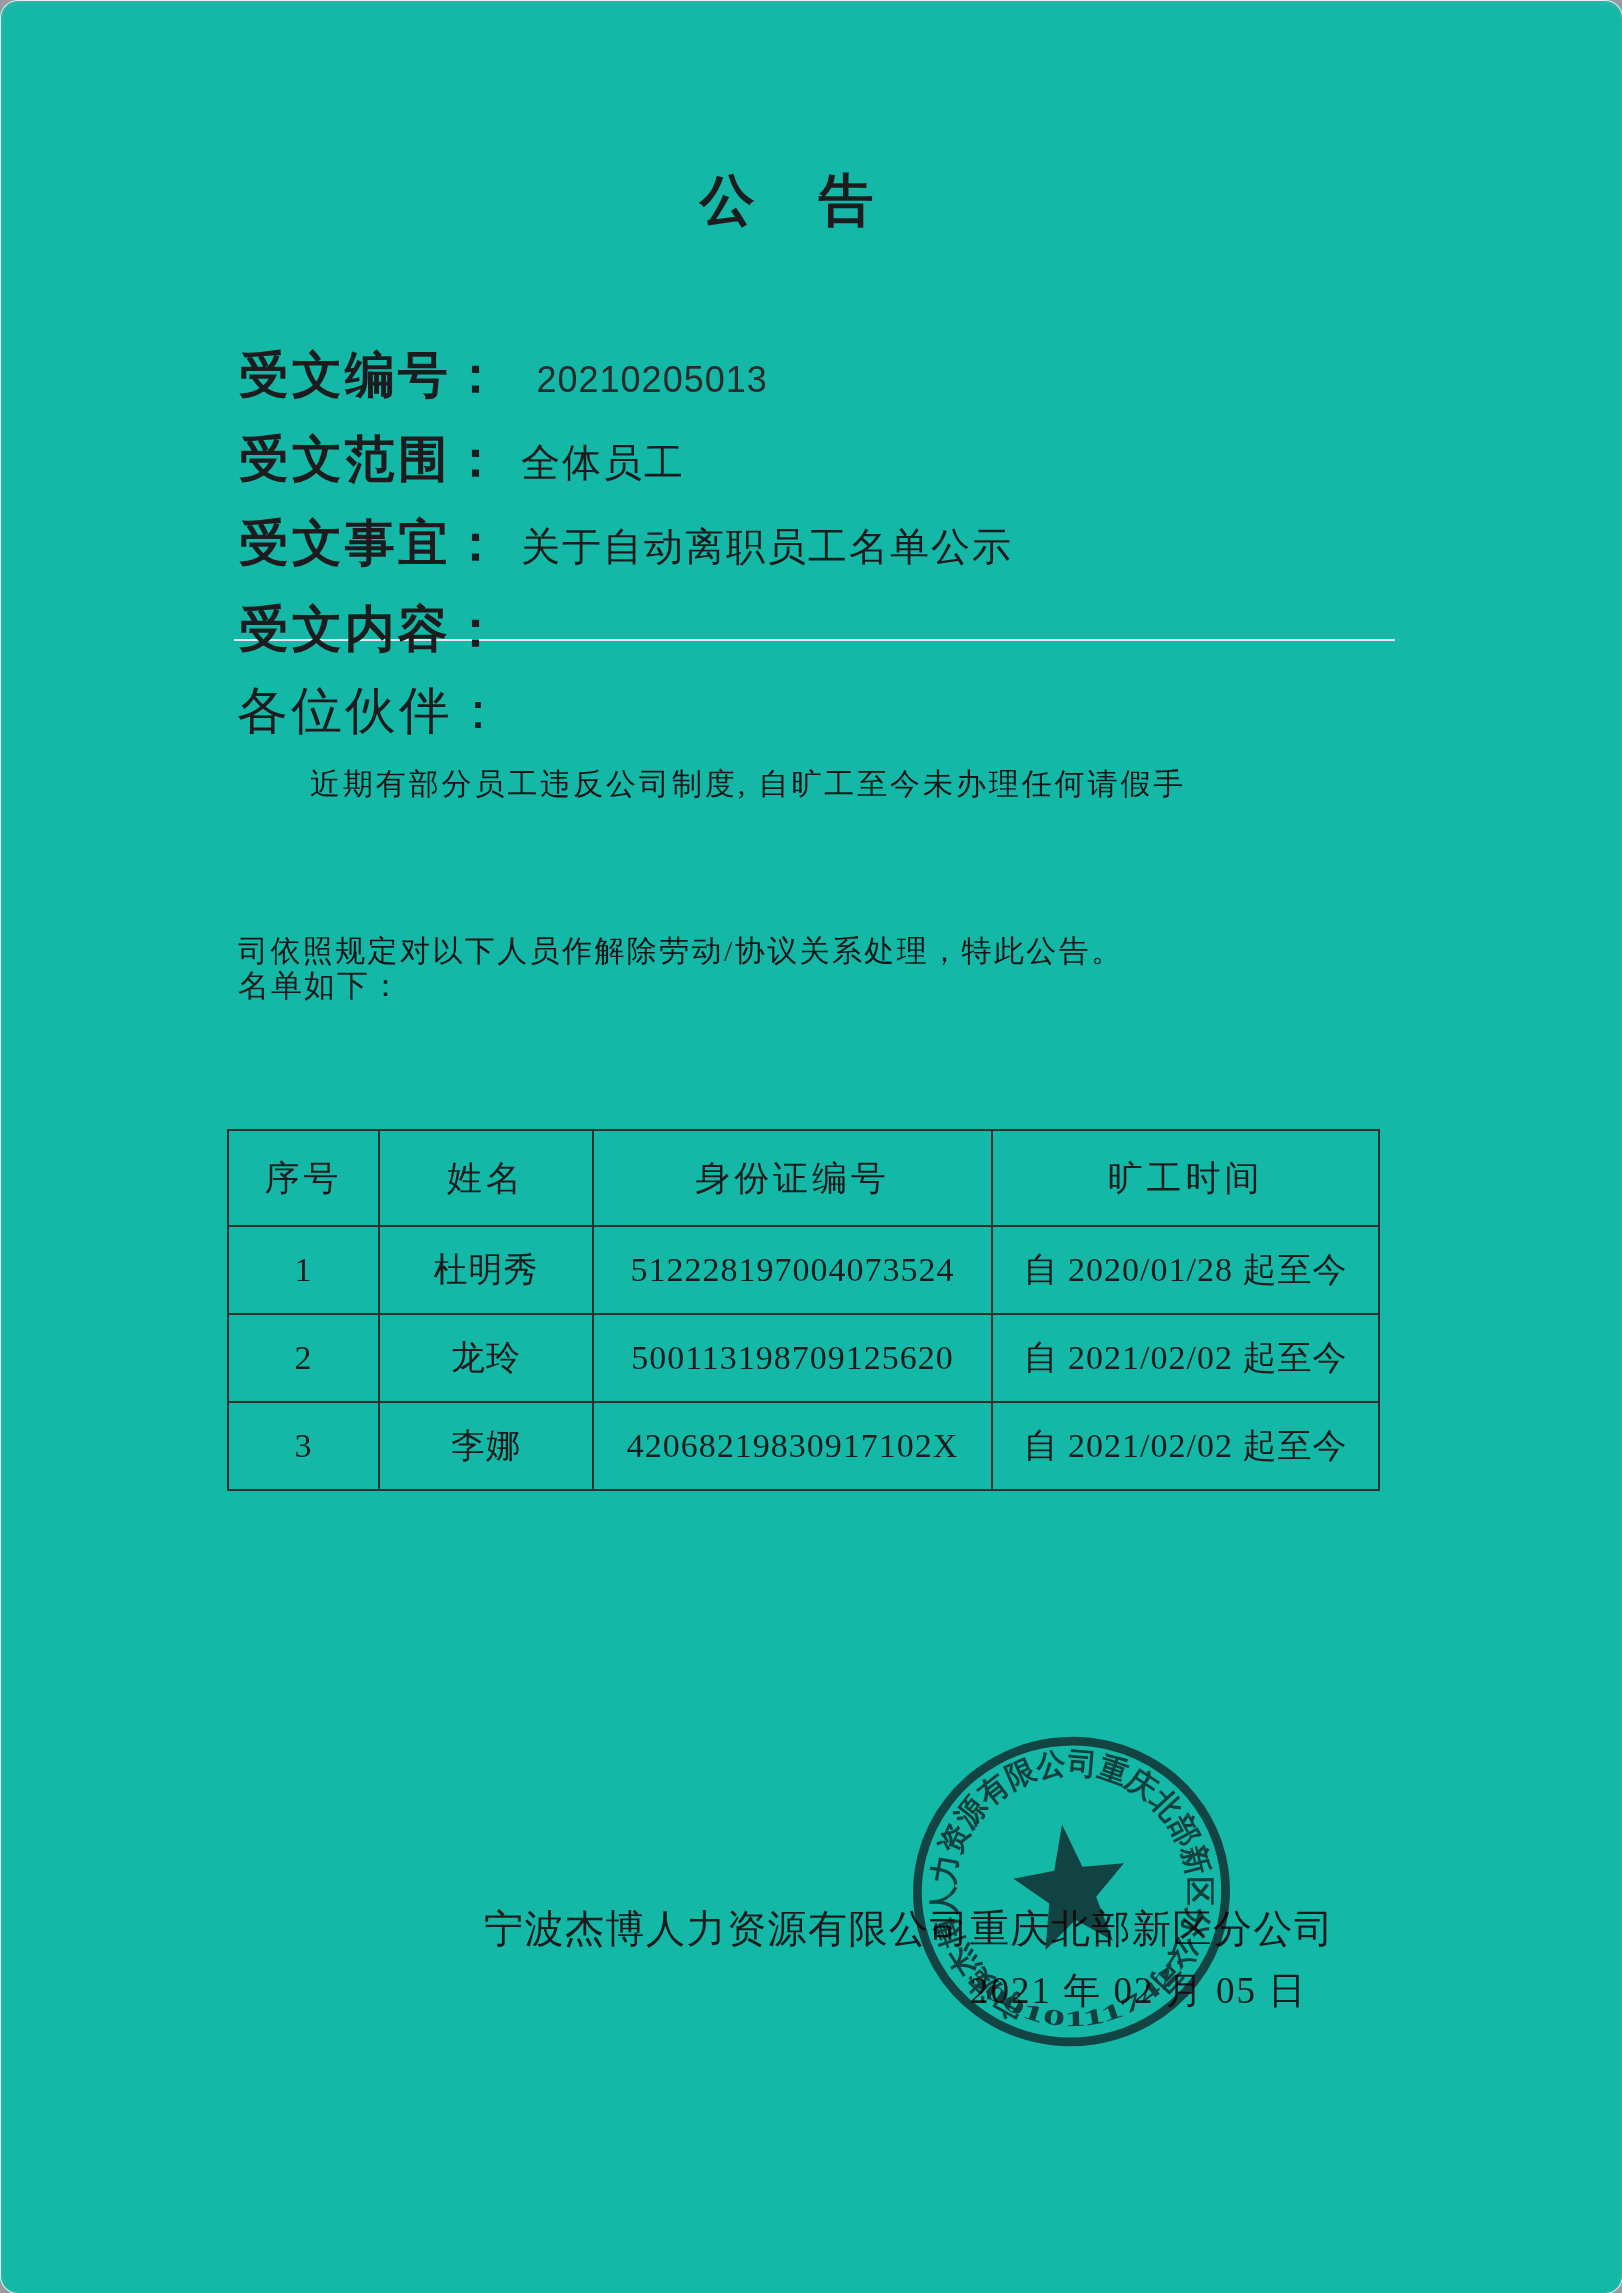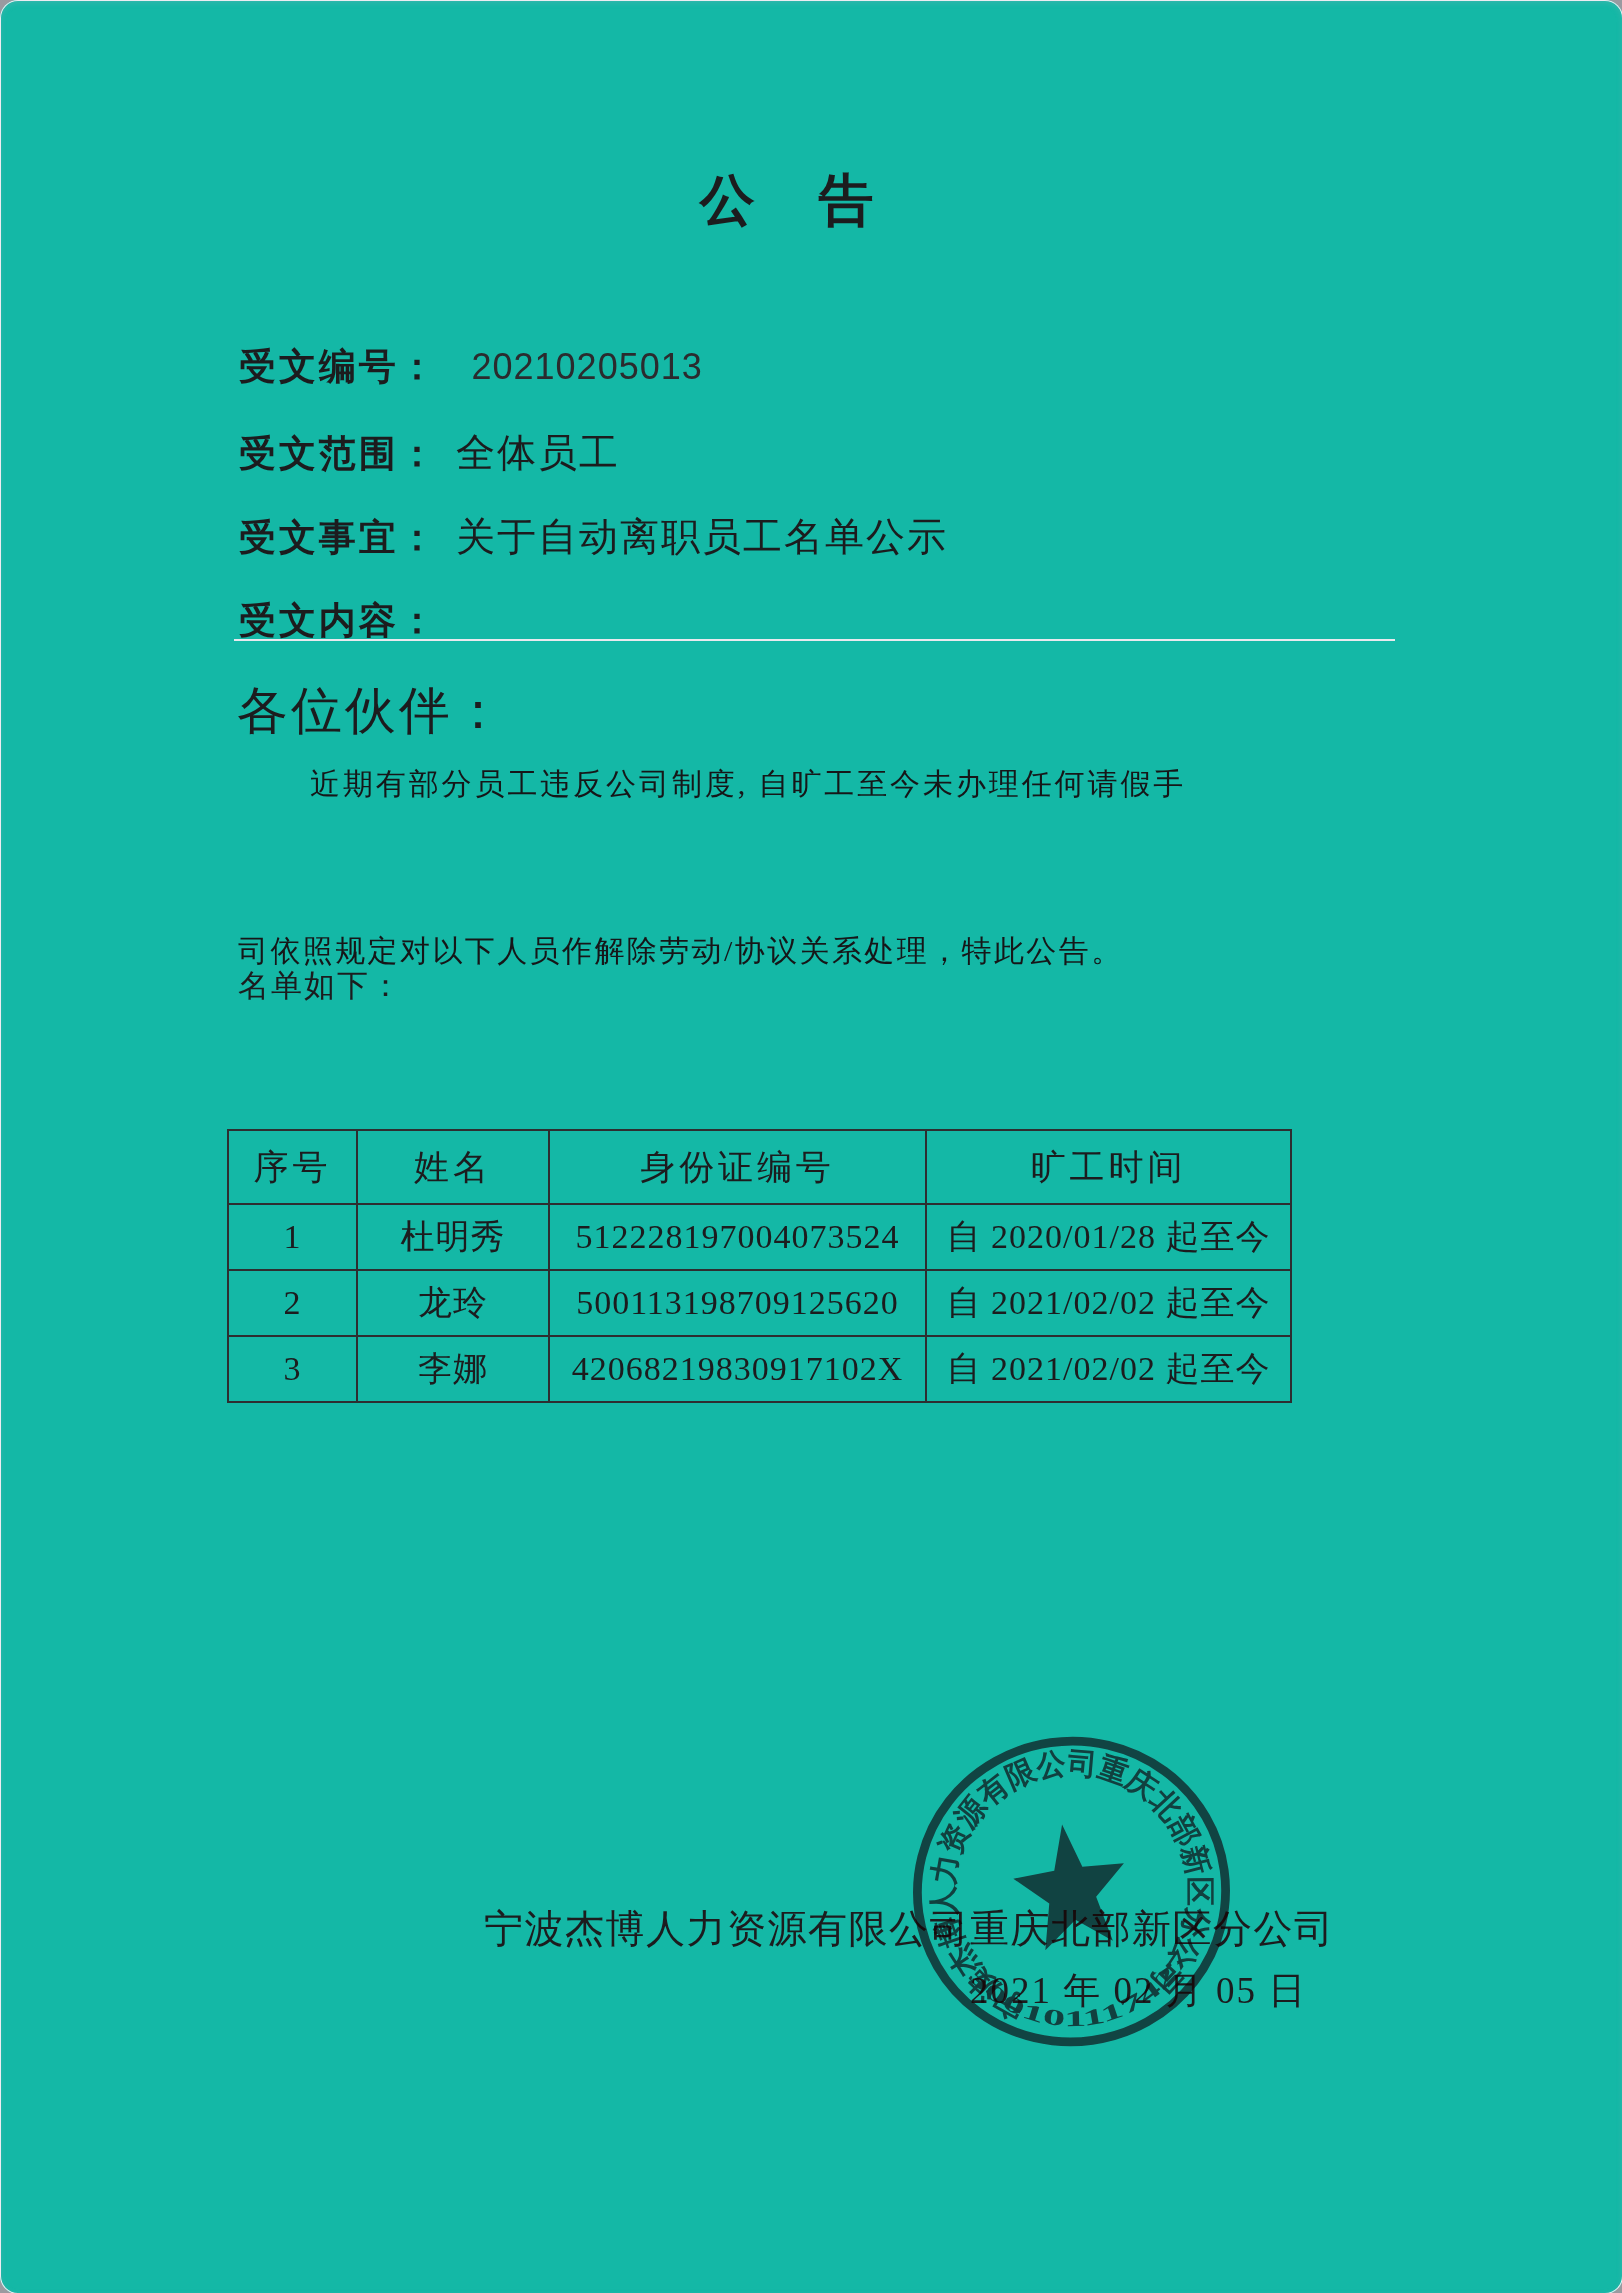--- a/index.html
+++ b/index.html
@@ -17,21 +17,21 @@
   .abs{position:absolute;}
   .doc-title{
     left:0;right:0;top:164px;
     text-align:center;
     font-size:55px;font-weight:600;
     letter-spacing:25px;
     margin-left:-25px;
     white-space:nowrap;
   }
   .field-row{left:239px;height:49px;white-space:nowrap;}
-  .field-label{font-size:37px;font-weight:700;letter-spacing:2.9px;}
+  .field-label{font-size:50px;font-weight:700;letter-spacing:2.9px;}
   .field-value{font-size:39px;letter-spacing:2px;}
   .field-value.num{
     font-family:"Liberation Sans","DejaVu Sans",sans-serif;
     font-size:36px;letter-spacing:1px;color:#2b2b2e;
   }
   .row-1{top:342px;}
   .row-2{top:426px;}
   .row-3{top:510px;}
   .row-4{top:596px;}
   .gap-sm{display:inline-block;width:17.6px;}
@@ -46,21 +46,21 @@
 
   table.roster{
     position:absolute;left:227px;top:1129px;
     width:1046px;border-collapse:collapse;
     table-layout:fixed;
   }
   table.roster td{
     border:2px solid #2e2e30;
     text-align:center;vertical-align:middle;
     font-size:34px;letter-spacing:1px;
-    padding:1px;
+    padding:12px;
   }
   table.roster .hdr td{height:70px;font-size:35px;letter-spacing:3.9px;}
   table.roster .r td{height:62px;}
   .c0{width:125px;}
   .c1{width:188px;}
   .c2{width:373px;font-size:33px;}
   .c3{width:361px;}
 
   .sig-company{left:484px;top:1902px;font-size:39px;letter-spacing:1.5px;white-space:nowrap;}
   .sig-date{left:970px;top:1966px;font-size:37px;letter-spacing:2px;white-space:nowrap;}

